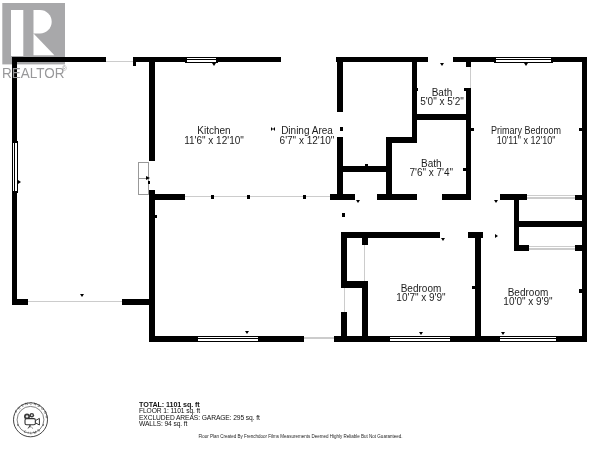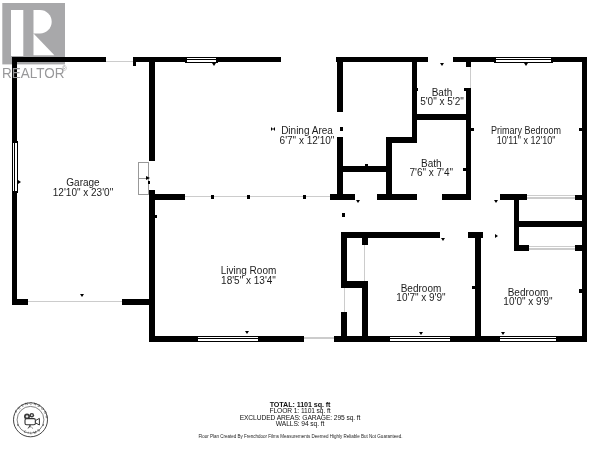--- a/index.html
+++ b/index.html
@@ -200,34 +200,33 @@
 
 <div class="w" style="left:452px;top:336px;width:46px;height:6px"></div>
 
 <div class="win" style="left:498px;top:336px;width:60px;height:6px"></div>
 <div class="winh" style="left:499px;top:338.2px;width:58px;height:1px"></div>
 
 <div class="tri" style="left:500.5px;top:331.5px;border-left:2.5px solid transparent;border-right:2.5px solid transparent;border-top:3.5px solid #000"></div>
 
 <div class="w" style="left:558px;top:336px;width:29px;height:6px"></div>
 
-<div class="lbl" style="left:23px;top:178px;width:120px">Garage<br>12'10" x 23'0"</div>
-
+
+<div class="lbl" style="left:154px;top:126px;width:120px">Kitchen<br>11'6" x 12'10"</div>
 
 <div class="lbl" style="left:247px;top:126px;width:120px">Dining Area<br>6'7" x 12'10"</div>
 
 
 <div class="lbl" style="left:382px;top:87.5px;width:120px">Bath<br>5'0" x 5'2"</div>
 
 <div class="lbl" style="left:465.5px;top:126px;width:120px;transform:scaleX(0.9);transform-origin:center">Primary Bedroom<br>10'11" x 12'10"</div>
 
 <div class="lbl" style="left:371.3px;top:158.6px;width:120px">Bath<br>7'6" x 7'4"</div>
 
 
-<div class="lbl" style="left:188.5px;top:266px;width:120px">Living Room<br>18'5" x 13'4"</div>
 
 <div class="lbl" style="left:361px;top:283.5px;width:120px">Bedroom<br>10'7" x 9'9"</div>
 
 <div class="lbl" style="left:468px;top:287.5px;width:120px">Bedroom<br>10'0" x 9'9"</div>
 
 <svg style="position:absolute;left:0;top:0" width="110" height="85" viewBox="0 0 110 85">
   <text x="2" y="77.5" font-size="15.5" fill="#98989a" textLength="62.5" lengthAdjust="spacingAndGlyphs">REALTOR</text>
   <text x="62" y="71" font-size="6.5" fill="#98989a">®</text>
 </svg>
 
@@ -246,21 +245,21 @@
     <circle cx="19.8" cy="14.2" r="2.3" fill="#3c3c3c"></circle>
     <circle cx="19.8" cy="14.2" r="0.9" fill="#e8e8e8"></circle>
     <rect x="13" y="17.6" width="10.4" height="6.2" rx="1.6" fill="#fff" stroke="#333" stroke-width="1.1"></rect>
     <path d="M23.4,19.6 L27.4,17.4 L27.4,24 L23.4,21.8 Z" fill="#fff" stroke="#333" stroke-width="1"></path>
     <rect x="17.4" y="23.8" width="1.1" height="2.6" fill="#3c3c3c"></rect>
     <path d="M17.9,24.3 L15.4,27.4 L16.3,27.4 L18.6,24.8 Z" fill="#3c3c3c"></path>
     <path d="M17.9,24.3 L20.4,27.4 L21.3,27.4 L18.2,24.8 Z" fill="#3c3c3c"></path>
   </g>
 </svg>
 
-<div style="position:absolute;left:150px;top:401.5px;width:300px;text-align:center;color:#111;font-size:6.7px;line-height:6.6px;letter-spacing:-0.1px;">
+<div style="position:absolute;left:139px;top:401.5px;width:300px;text-align:left;color:#111;font-size:6.7px;line-height:6.6px;letter-spacing:-0.1px;">
 <b style="font-size:7.2px">TOTAL: 1101 sq. ft</b><br>
 FLOOR 1: 1101 sq. ft<br>
 EXCLUDED AREAS: GARAGE: 295 sq. ft<br>
 WALLS: 94 sq. ft
 </div>
 
 <div style="position:absolute;left:150px;top:432.5px;width:300px;text-align:center;color:#222;font-size:5.5px;"><span style="display:inline-block;transform:scale(0.82);transform-origin:center;">Floor Plan Created By Frenchdoor Films Measurements Deemed Highly Reliable But Not Guaranteed.</span></div>
 
 </div>
 

